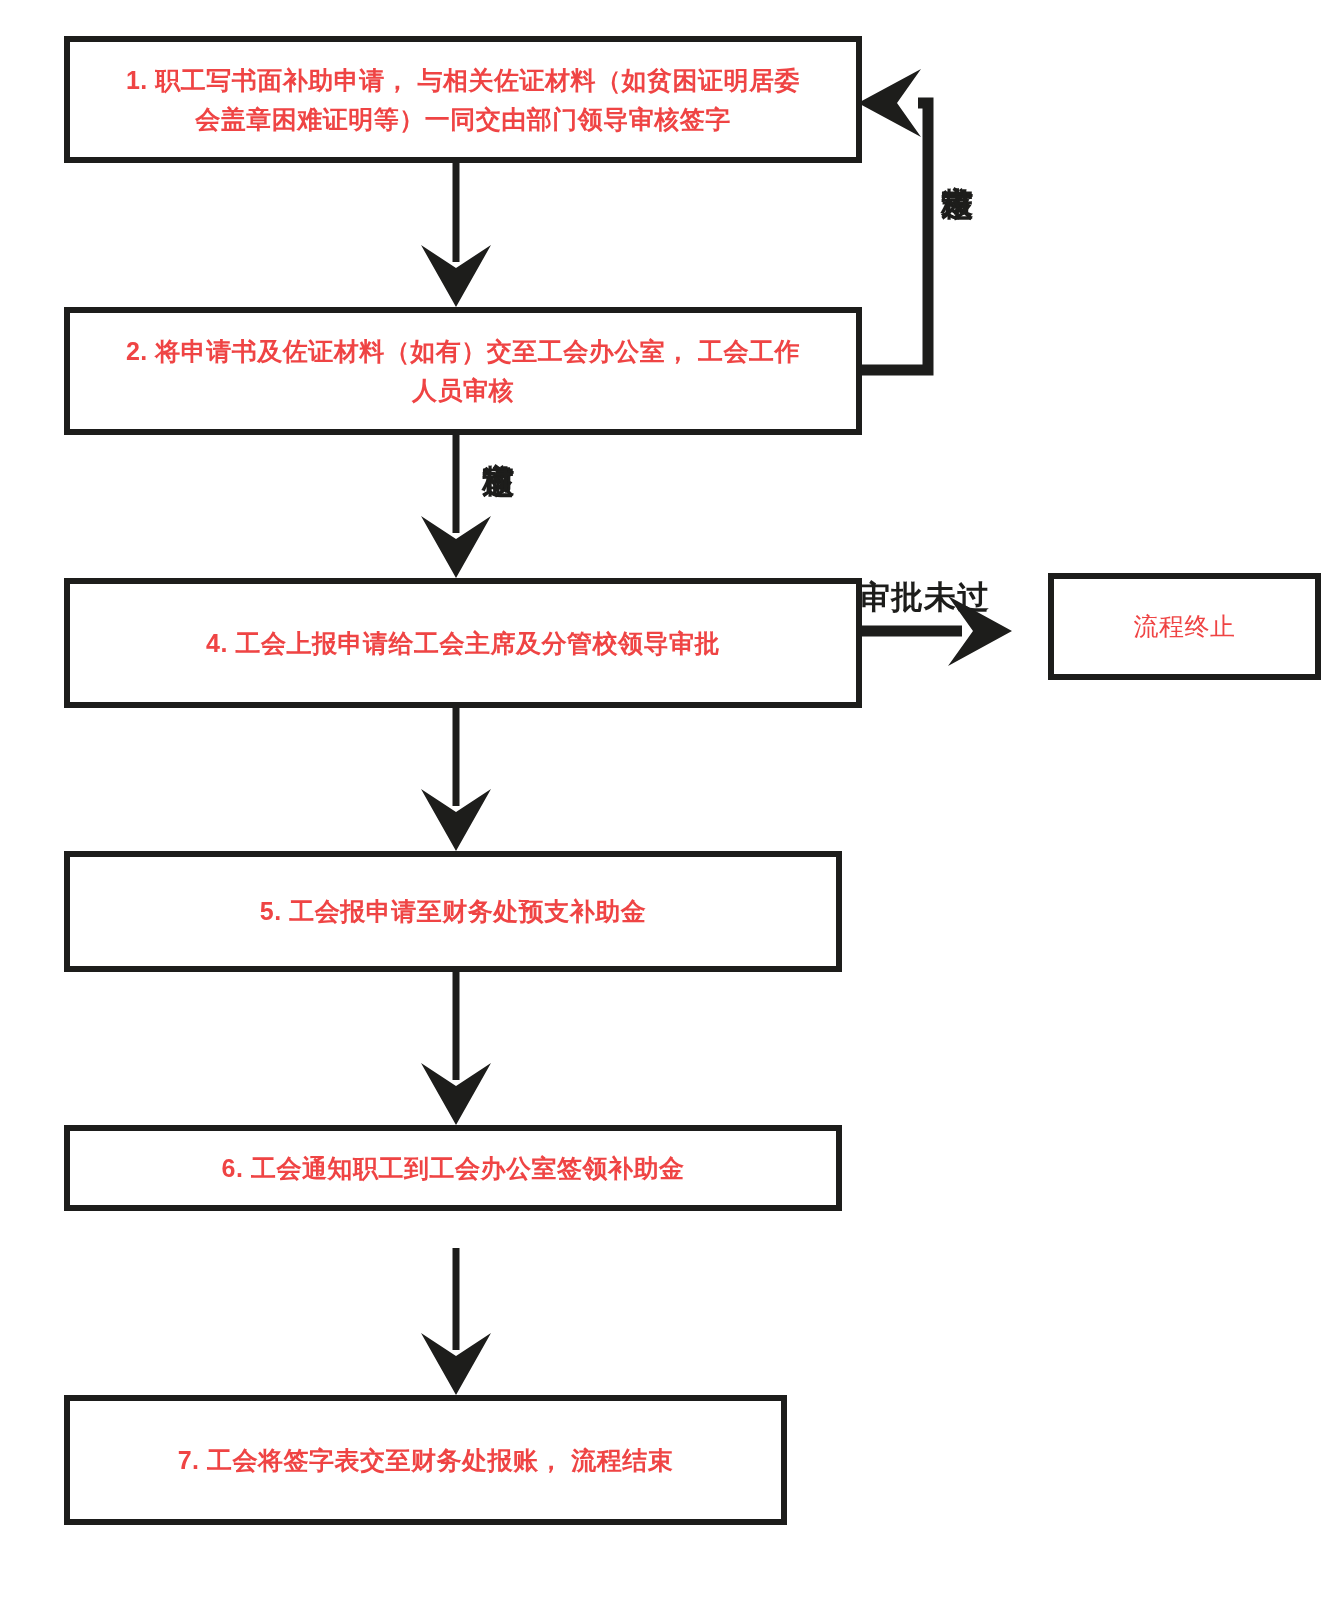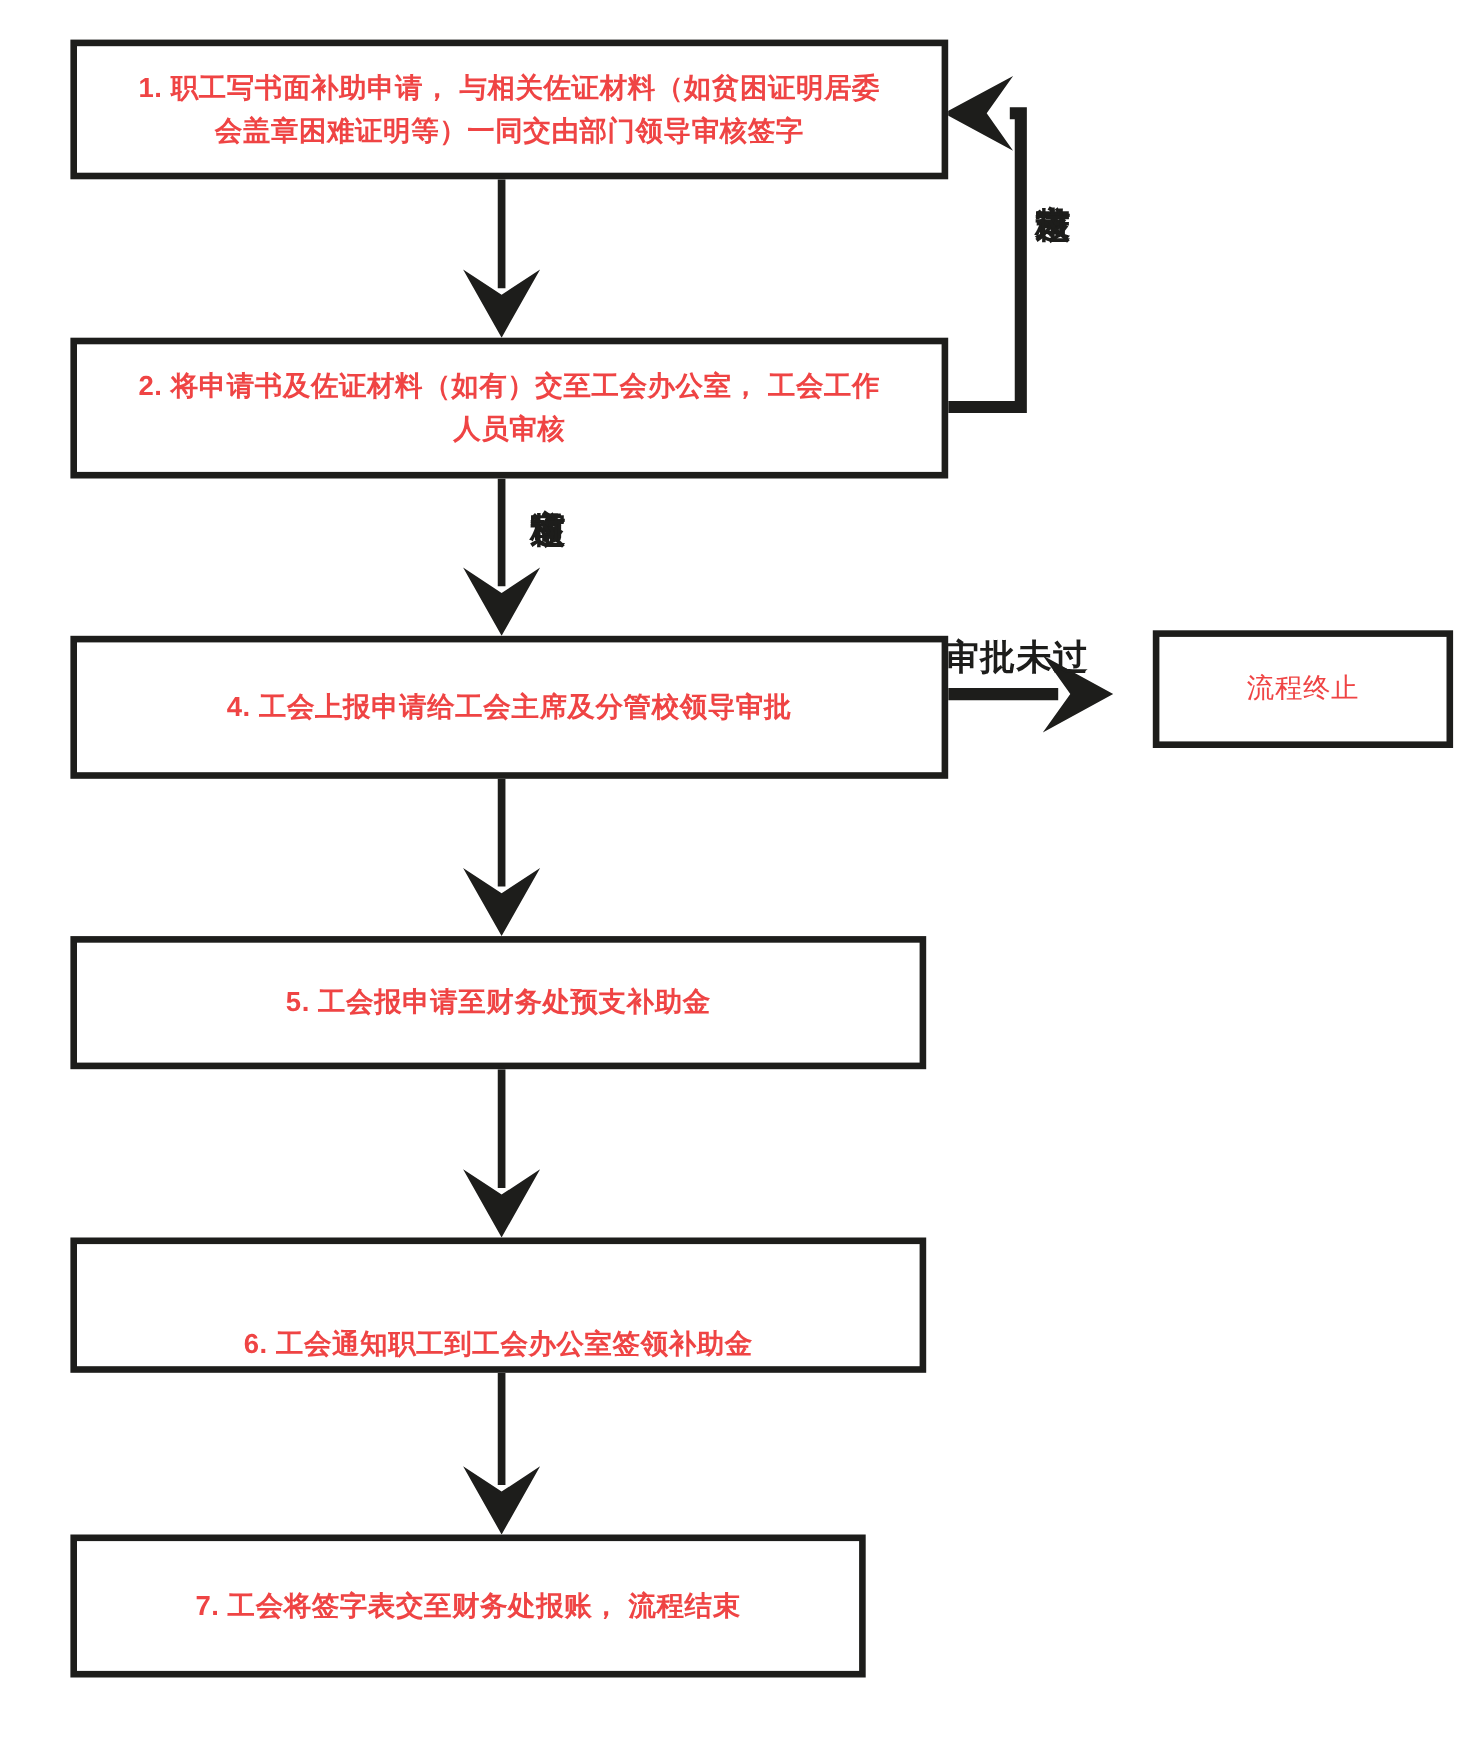--- a/index.html
+++ b/index.html
@@ -115,21 +115,21 @@
   </div>
 
   <div class="node" style="left:64px; top:578px; width:798px; height:130px;">
     <div class="node-text">4. 工会上报申请给工会主席及分管校领导审批</div>
   </div>
 
   <div class="node" style="left:64px; top:851px; width:778px; height:121px;">
     <div class="node-text">5. 工会报申请至财务处预支补助金</div>
   </div>
 
-  <div class="node" style="left:64px; top:1125px; width:778px; height:123px;align-items:flex-end;">
+  <div class="node" style="left:64px; top:1125px; width:778px; height:86px;">
     <div class="node-text">6. 工会通知职工到工会办公室签领补助金</div>
   </div>
 
   <div class="node" style="left:64px; top:1395px; width:723px; height:130px;">
     <div class="node-text">7. 工会将签字表交至财务处报账，  流程结束</div>
   </div>
 
   <div class="node terminal" style="left:1012px; top:573px; width:273px; height:107px;margin-left:36px;">
     <div class="node-text">流程终止</div>
   </div>

